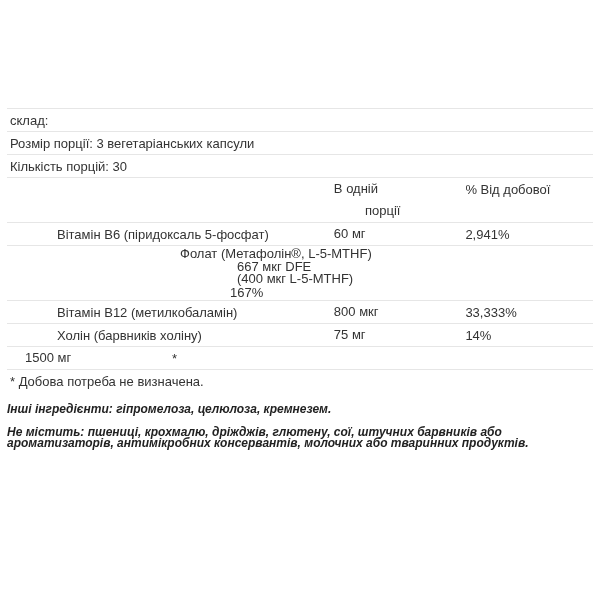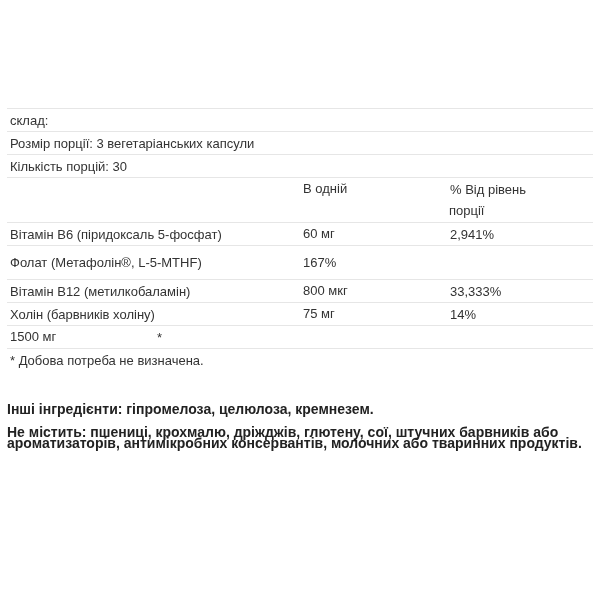--- a/index.html
+++ b/index.html
@@ -1,59 +1,63 @@
 <!DOCTYPE html>
 <html><head>
 <meta charset="utf-8">
 <style>
   html, body { margin: 0; padding: 0; background: #ffffff; }
   body { width: 600px; height: 600px; position: relative; overflow: hidden;
          font-family: "Liberation Sans", sans-serif; color: #333333; }
   .table { position: absolute; left: 7px; top: 108px; width: 586px; border-collapse: collapse; font-size: 13px; }
   .row { display: flex; border-top: 1px solid #e6e6e6; min-height: 22px; align-items: center; }
-  .row.noline { border-top: none; justify-content: space-between; }
-  .c1 { width: 293px; padding-left: 3px; box-sizing: border-box; }
-  .c2 { width: 147px; padding-left: 3px; box-sizing: border-box; line-height: 12px; }
+  .row.noline { border-top: none; }
+  .c1 { width: 293px; padding-left: 3px; box-sizing: border-box; margin-left: 47px; }
+  .c2 { width: 147px; padding-left: 3px; box-sizing: border-box; line-height: 12px; margin-left: 15px; }
   .c3 { width: 146px; padding-left: 3px; box-sizing: border-box; }
   .full { padding-left: 3px; }
-  .row.tall { min-height: 33px; }
+  .row.tall { min-height: 33px; flex-direction: column; }
   .row.last { border-bottom: 1px solid #e6e6e6; }
-  .notes { position: absolute; left: 7px; top: 404px; width: 586px; font-size: 14px; font-weight: bold; color: #222; line-height: 11.5px; }
+  .notes { position: absolute; left: 7px; top: 404px; width: 586px; font-size: 12px; font-weight: bold; color: #222; line-height: 11.5px; font-style: italic; }
   .notes p { margin: 0 0 11px 0; }
 </style>
 </head>
 <body>
 
 <div class="table">
   <div class="row">
     <div class="full">склад:</div>
   </div>
   <div class="row">
     <div class="full">Розмір порції: 3 вегетаріанських капсули</div>
   </div>
   <div class="row">
     <div class="full">Кількість порцій: 30</div>
   </div>
   <div class="row">
     <div class="c1"></div>
     <div class="c2">В одній</div>
-    <div class="c3">% Від рівень</div>
+    <div class="c3">% Від добової</div>
   </div>
   <div class="row noline">
     <div class="c1"></div>
     <div class="c2">порції</div>
   </div>
 
   <div class="row">
     <div class="c1">Вітамін B6 (піридоксаль 5-фосфат)</div>
     <div class="c2">60 мг</div>
     <div class="c3">2,941%</div>
   </div>
   <div class="row tall">
     <div class="c1">Фолат (Метафолін®, L-5-MTHF)</div>
+    <div class="c2">
+      <div>667 мкг DFE</div>
+      <div>(400 мкг L-5-MTHF)</div>
+    </div>
     <div class="c3">167%</div>
   </div>
   <div class="row">
     <div class="c1">Вітамін B12 (метилкобаламін)</div>
     <div class="c2">800 мкг</div>
     <div class="c3">33,333%</div>
   </div>
   <div class="row">
     <div class="c1">Холін (барвників холіну)</div>
     <div class="c2">75 мг</div>

